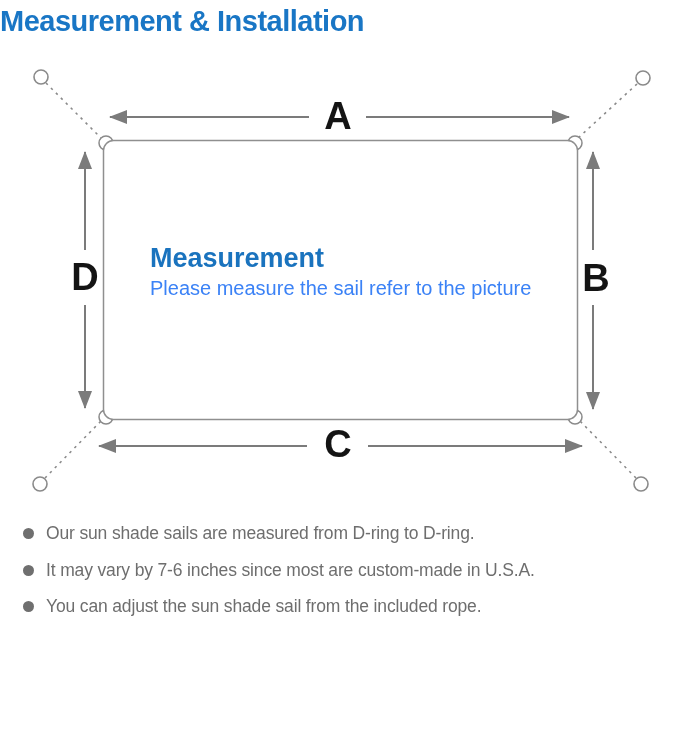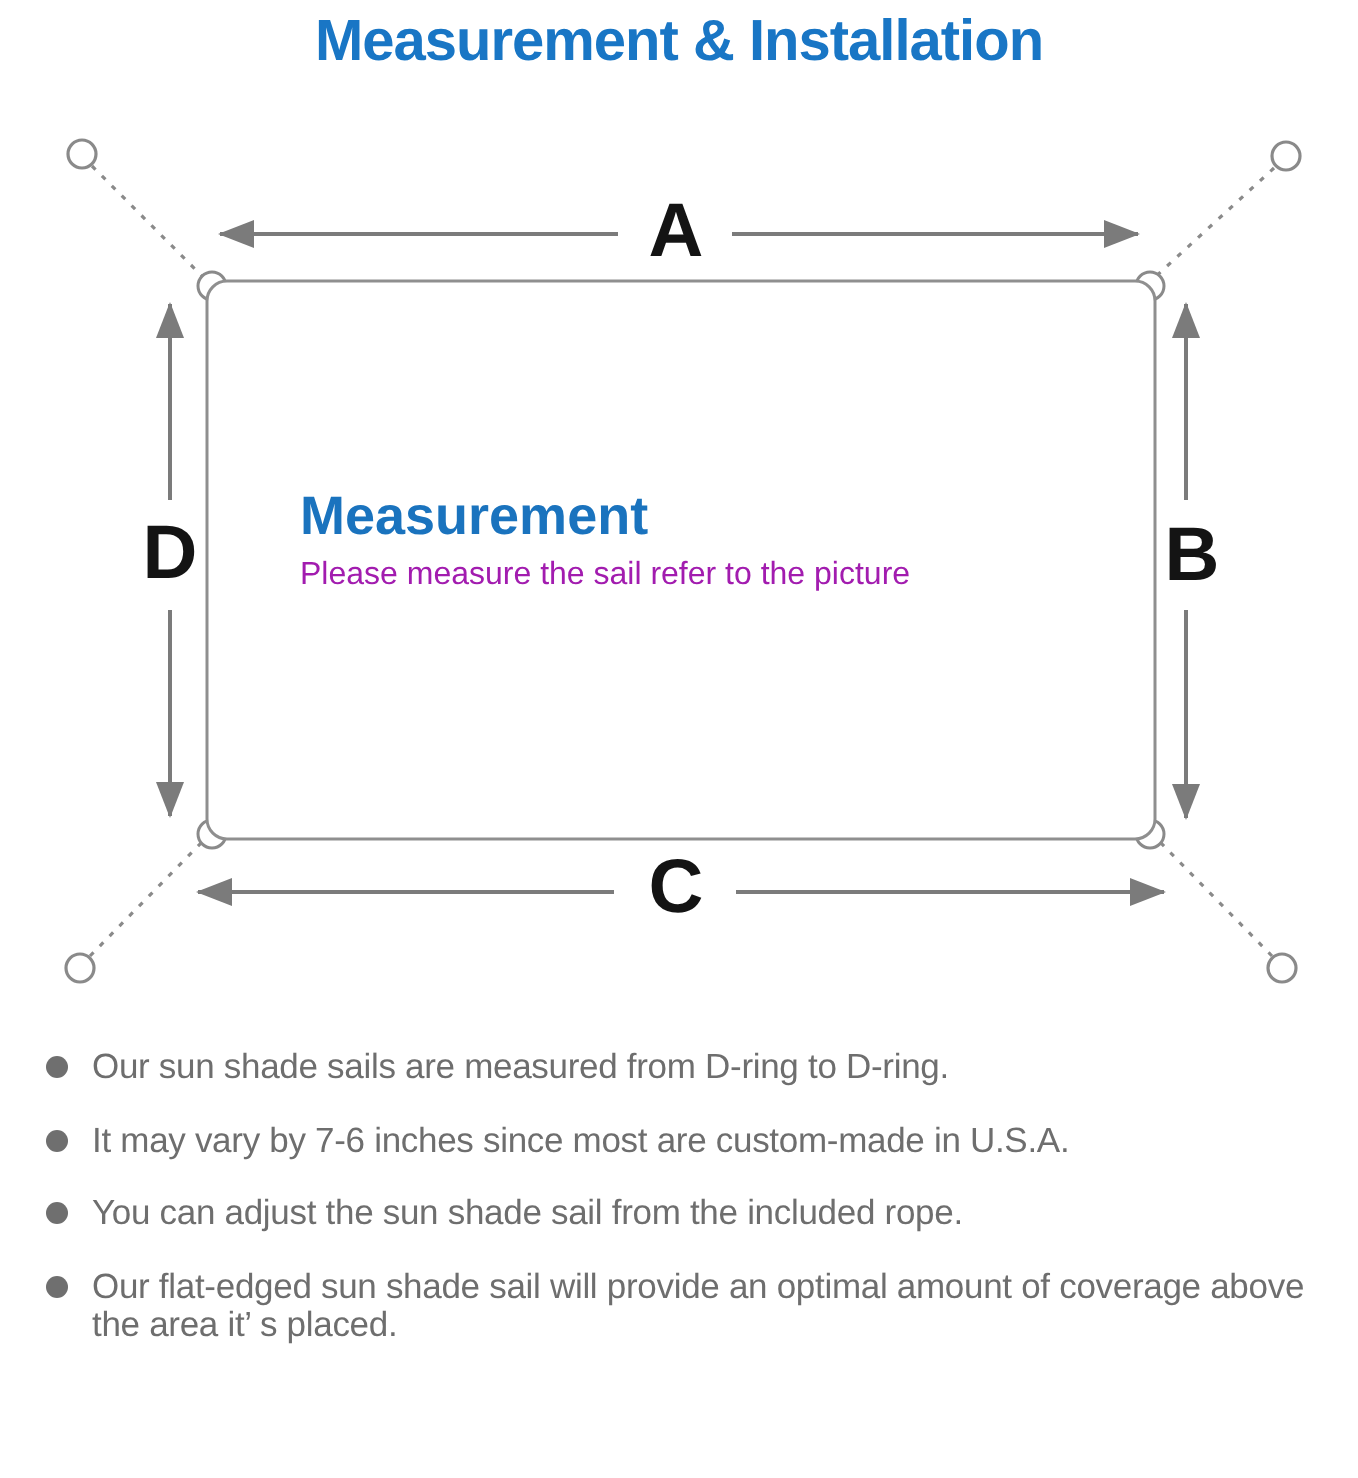--- a/index.html
+++ b/index.html
@@ -9,21 +9,21 @@
     height: 739px;
     background: #ffffff;
     overflow: hidden;
     font-family: "Liberation Sans", "DejaVu Sans", sans-serif;
   }
   .title {
     position: absolute;
     top: 0px; left: 0;
     width: 679px;
     margin: 0;
-    text-align: center;
+    text-align: left;
     font-size: 29px;
     line-height: 42px;
     font-weight: bold;
     color: #1976c5;
     letter-spacing: -0.5px;
   }
   .diagram { position: absolute; top: 0; left: 0; width: 679px; height: 525px; }
   .diagram svg { position: absolute; top: 0; left: 0; }
   .dim-label {
     position: absolute;
@@ -44,22 +44,22 @@
     width: 420px;
   }
   .center-heading {
     font-size: 27px;
     font-weight: bold;
     color: #1a73be;
     line-height: 28px;
   }
   .center-sub {
     margin-top: 7px;
-    font-size: 16px;
-    color: #a21caf;
+    font-size: 20px;
+    color: #3b82f6;
     line-height: 18px;
   }
   .bullets {
     position: absolute;
     left: 0; top: 524px;
     width: 679px;
     margin: 0; padding: 0;
     list-style: none;
   }
   .bullets li {
@@ -150,19 +150,15 @@
       <span>Our sun shade sails are measured from D-ring to D-ring.</span>
     </li>
     <li>
       <span class="dot"></span>
       <span>It may vary by 7-6 inches since most are custom-made in U.S.A.</span>
     </li>
     <li>
       <span class="dot"></span>
       <span>You can adjust the sun shade sail from the included rope.</span>
     </li>
-    <li>
-      <span class="dot"></span>
-      <span>Our flat-edged sun shade sail will provide an optimal amount of coverage above the area it’ s placed.</span>
-    </li>
   </ul>
 
 </div>
 
 </body></html>

